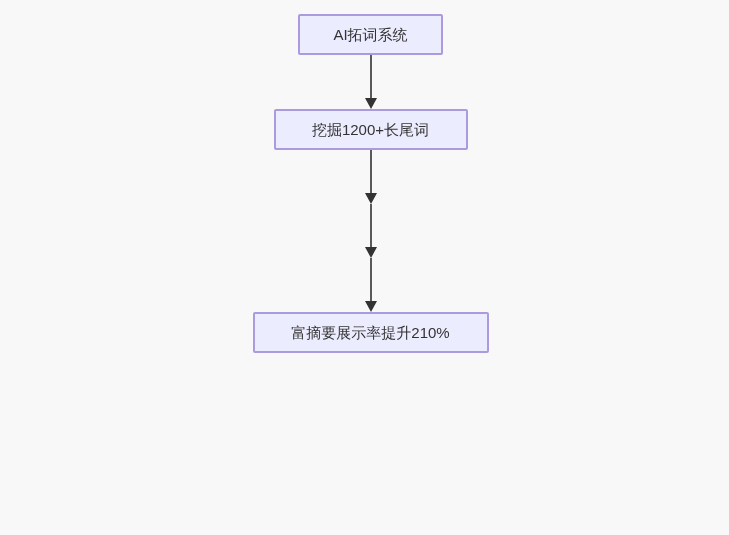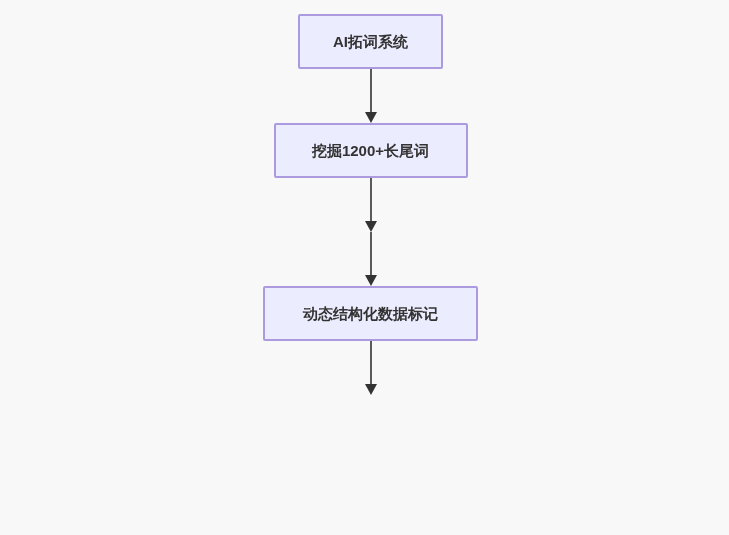--- a/index.html
+++ b/index.html
@@ -29,32 +29,31 @@
   .flow {
     position: relative;
     left: 6px;               
     padding-top: 14px;
     display: flex;
     flex-direction: column;
     align-items: center;
   }
   .node {
     box-sizing: border-box;
-    height: 55px;
+    height: 41px;
     background: var(--node-fill);
     border: 2px solid var(--node-border);
     border-radius: 2px;
     display: flex;
     align-items: center;
     justify-content: center;
     color: var(--text);
     font-size: 15px;
     line-height: 1;
     white-space: nowrap;
-    font-weight: bold;
   }
   .n1 { width: 145px; }
   .n2 { width: 194px; justify-content: center; }
   .n3 { width: 221px; }
   .n4 { width: 215px; }
   .n5 { width: 236px; }
   .arrow {
     position: relative;
     width: 14px;
     height: 54px;
@@ -104,24 +103,24 @@
       <span class="arrow-line"></span>
       <span class="arrow-head"></span>
     </div>
 
 
     <div class="arrow">
       <span class="arrow-line"></span>
       <span class="arrow-head"></span>
     </div>
 
-    <div class="node n4">
-      <span>动态结构化数据标记</span>
-    </div>
 
     <div class="arrow">
       <span class="arrow-line"></span>
       <span class="arrow-head"></span>
     </div>
 
+    <div class="node n5">
+      <span>富摘要展示率提升210%</span>
+    </div>
 
   </div>
 </div>
 
 </body></html>

